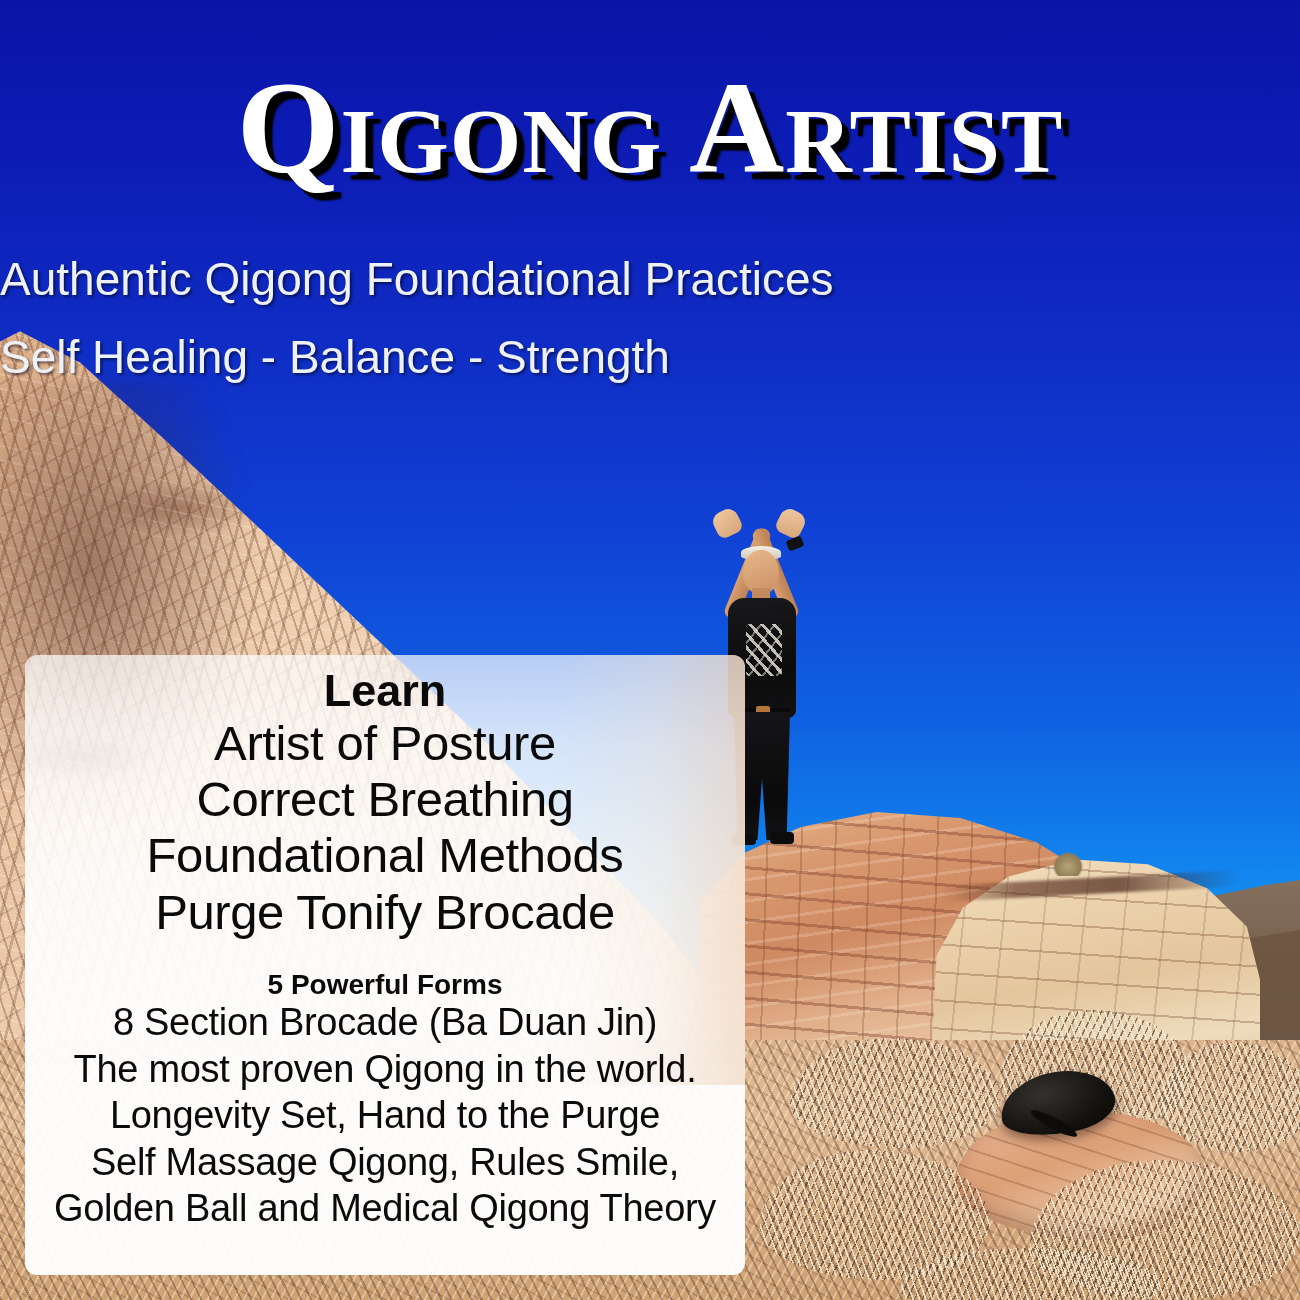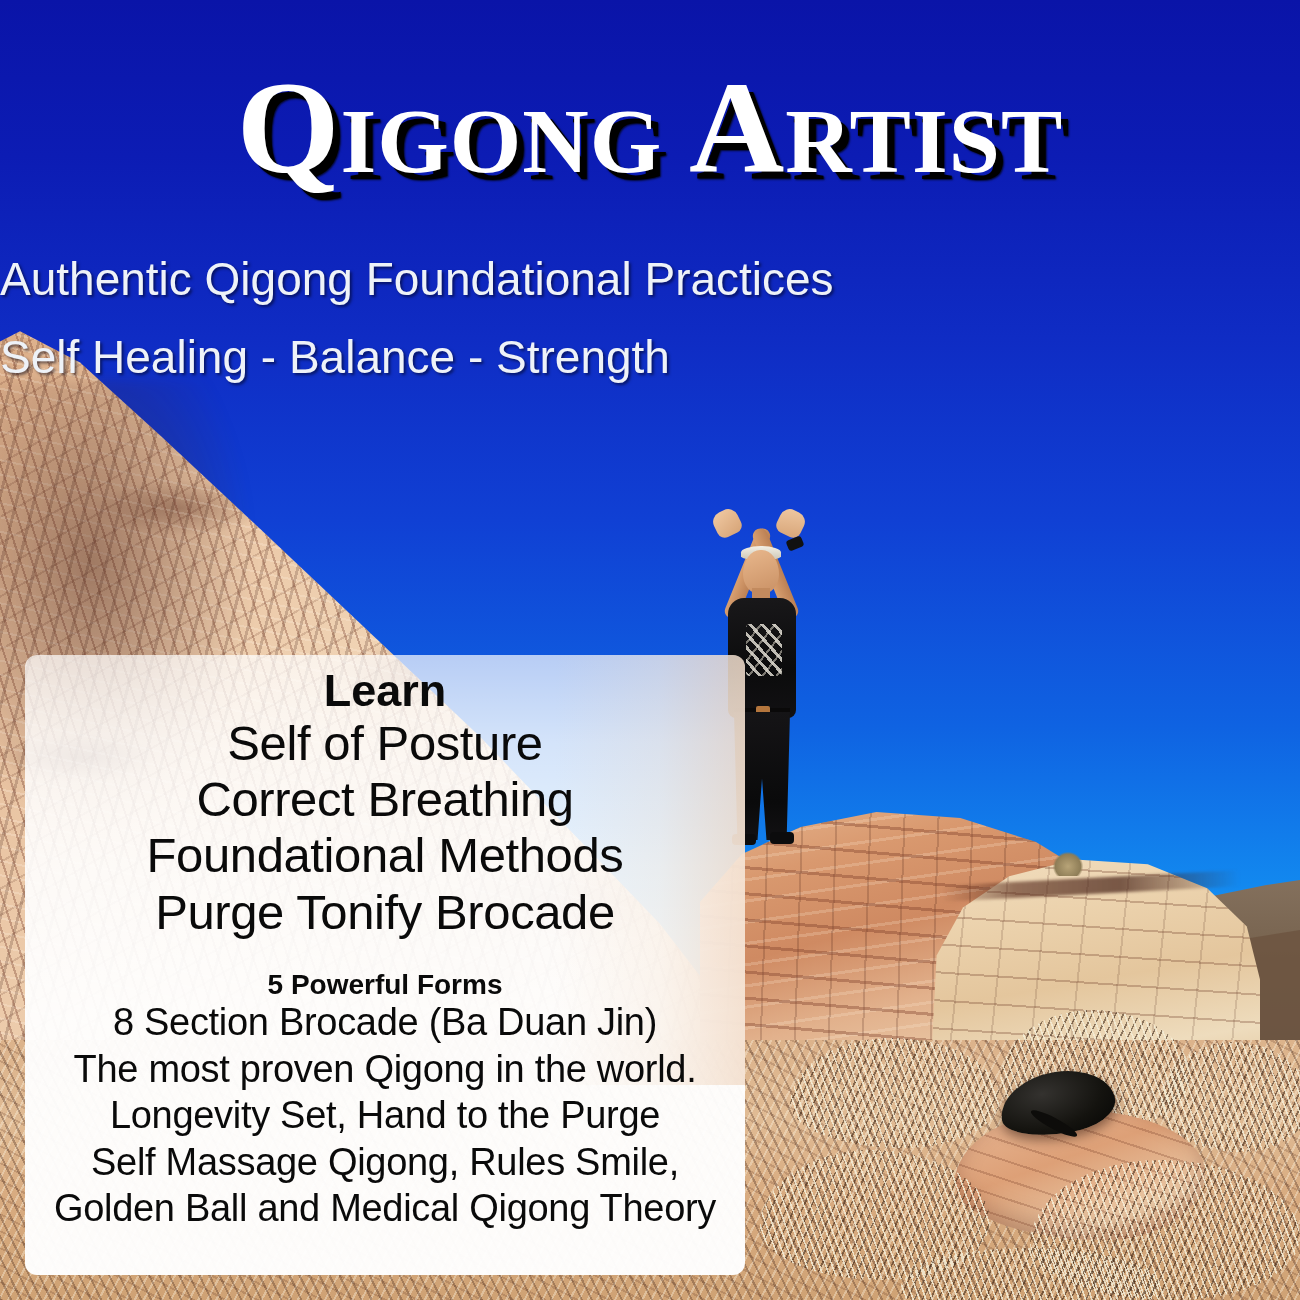--- a/index.html
+++ b/index.html
@@ -302,21 +302,21 @@
   </div>
 
   <div class="title">Qigong Artist</div>
   <div class="sub sub1">Authentic Qigong Foundational Practices</div>
   <div class="sub sub2">Self Healing - Balance - Strength</div>
 
   <div class="panel">
     <div class="panel-fade"></div>
     <div class="panel-inner">
       <div class="learn-head">Learn</div>
-      <div class="learn-line">Self of Posture</div>
+      <div class="learn-line">Artist of Posture</div>
       <div class="learn-line">Correct Breathing</div>
       <div class="learn-line">Foundational Methods</div>
       <div class="learn-line">Purge Tonify Brocade</div>
 
       <div class="forms-head">5 Powerful Forms</div>
       <div class="forms-line">8 Section Brocade (Ba Duan Jin)</div>
       <div class="forms-line">The most proven Qigong in the world.</div>
       <div class="forms-line">Longevity Set, Hand to the Purge</div>
       <div class="forms-line">Self Massage Qigong, Rules Smile,</div>
       <div class="forms-line">Golden Ball and Medical Qigong Theory</div>

